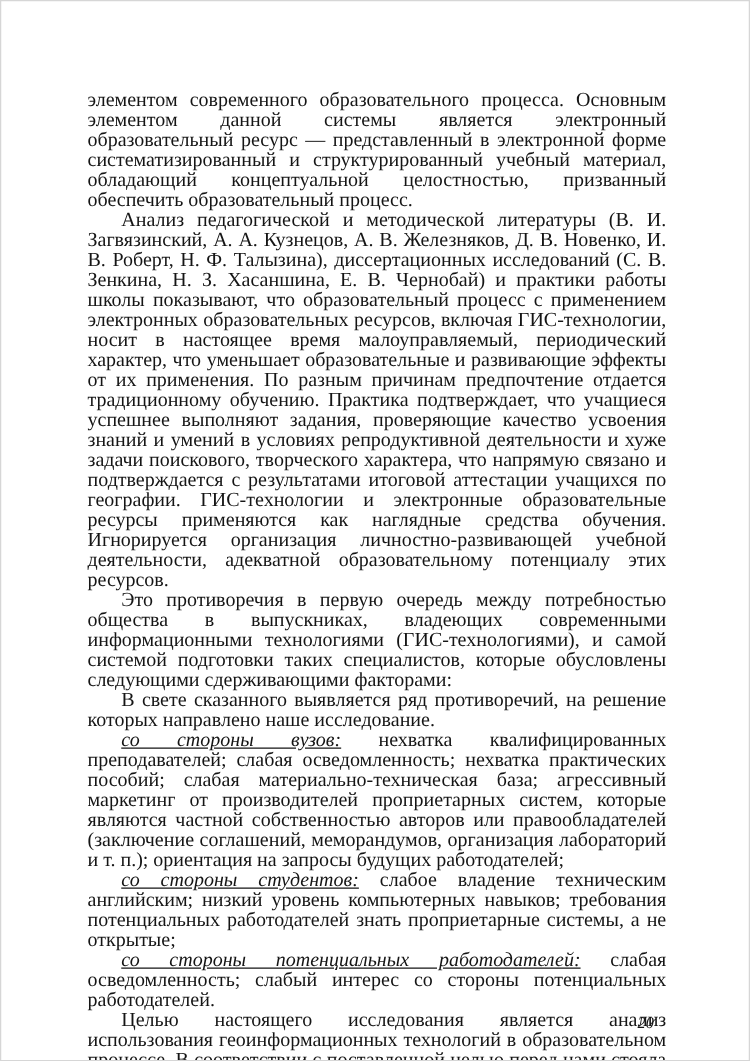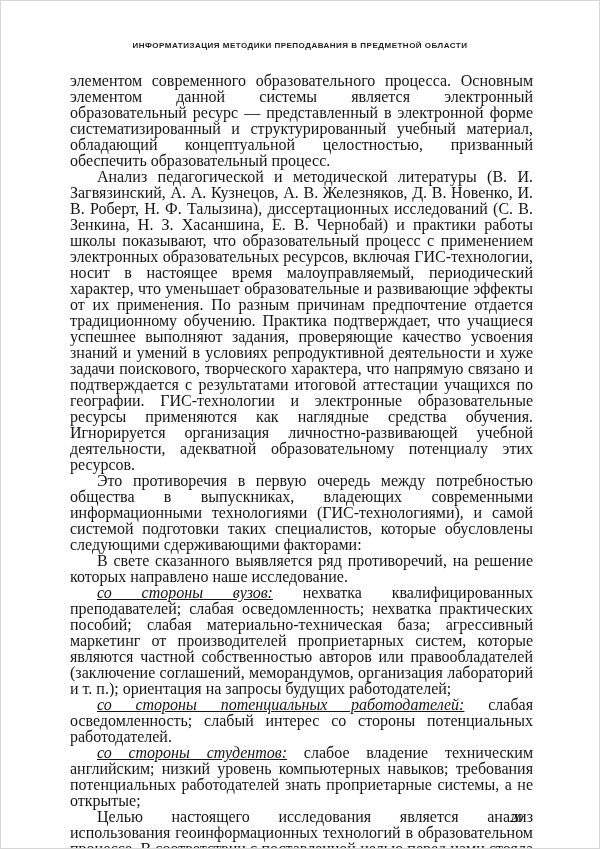--- a/index.html
+++ b/index.html
@@ -59,37 +59,36 @@
     font-size: 13px;
     font-style: italic;
     color: #151515;
   }
 </style>
 </head>
 <body>
 
 <div class="page">
 
-  <div class="running-header">ИНФОРМАТИЗАЦИЯ МЕТОДИКИ ПРЕПОДАВАНИЯ В ПРЕДМЕТНОЙ ОБЛАСТИ</div>
 
   <div class="body-text">
 
     <p class="para"><span>элементом современного образовательного процесса. Основным элементом данной системы является электронный образовательный ресурс — представленный в электронной форме систематизированный и структурированный учебный материал, обладающий концептуальной целостностью, призванный обеспечить образовательный процесс.</span></p>
 
     <p class="para indent"><span>Анализ педагогической и методической литературы (В. И. Загвязинский, А. А. Кузнецов, А. В. Железняков, Д. В. Новенко, И. В. Роберт, Н. Ф. Талызина), диссертационных исследований (С. В. Зенкина, Н. З. Хасаншина, Е. В. Чернобай) и практики работы школы показывают, что образовательный процесс с применением электронных образовательных ресурсов, включая ГИС-технологии, носит в настоящее время малоуправляемый, периодический характер, что уменьшает образовательные и развивающие эффекты от их применения. По разным причинам предпочтение отдается традиционному обучению. Практика подтверждает, что учащиеся успешнее выполняют задания, проверяющие качество усвоения знаний и умений в условиях репродуктивной деятельности и хуже задачи поискового, творческого характера, что напрямую связано и подтверждается с результатами итоговой аттестации учащихся по географии. ГИС-технологии и электронные образовательные ресурсы применяются как наглядные средства обучения. Игнорируется организация личностно-развивающей учебной деятельности, адекватной образовательному потенциалу этих ресурсов.</span></p>
 
     <p class="para indent"><span>Это противоречия в первую очередь между потребностью общества в выпускниках, владеющих современными информационными технологиями (ГИС-технологиями), и самой системой подготовки таких специалистов, которые обусловлены следующими сдерживающими факторами:</span></p>
 
     <p class="para indent"><span>В свете сказанного выявляется ряд противоречий, на решение которых направлено наше исследование.</span></p>
 
     <p class="para indent"><em class="lead">со стороны вузов:</em><span> нехватка квалифицированных преподавателей; слабая осведомленность; нехватка практических пособий; слабая материально-техническая база; агрессивный маркетинг от производителей проприетарных систем, которые являются частной собственностью авторов или правообладателей (заключение соглашений, меморандумов, организация лабораторий и т. п.); ориентация на запросы будущих работодателей;</span></p>
 
+    <p class="para indent"><em class="lead">со стороны студентов:</em><span> слабое владение техническим английским; низкий уровень компьютерных навыков; требования потенциальных работодателей знать проприетарные системы, а не открытые;</span></p>
+
     <p class="para indent"><em class="lead">со стороны потенциальных работодателей:</em><span> слабая осведомленность; слабый интерес со стороны потенциальных работодателей.</span></p>
-
-    <p class="para indent"><em class="lead">со стороны студентов:</em><span> слабое владение техническим английским; низкий уровень компьютерных навыков; требования потенциальных работодателей знать проприетарные системы, а не открытые;</span></p>
 
     <p class="para indent"><span>Целью настоящего исследования является анализ использования геоинформационных технологий в образовательном процессе. В соответствии с поставленной целью перед нами стояла задача проанализировать исполь-</span></p>
 
   </div>
 
   <div class="page-number">20</div>
 
 </div>
 
 </body></html>

